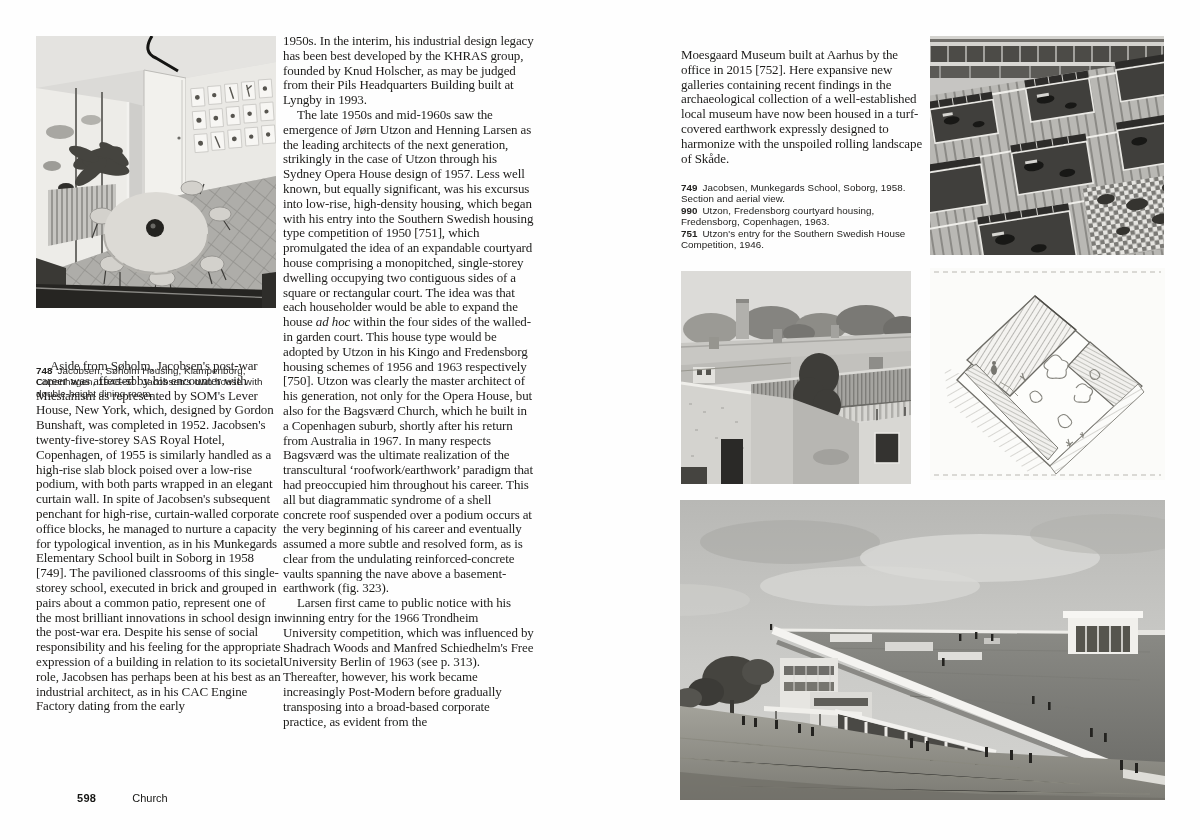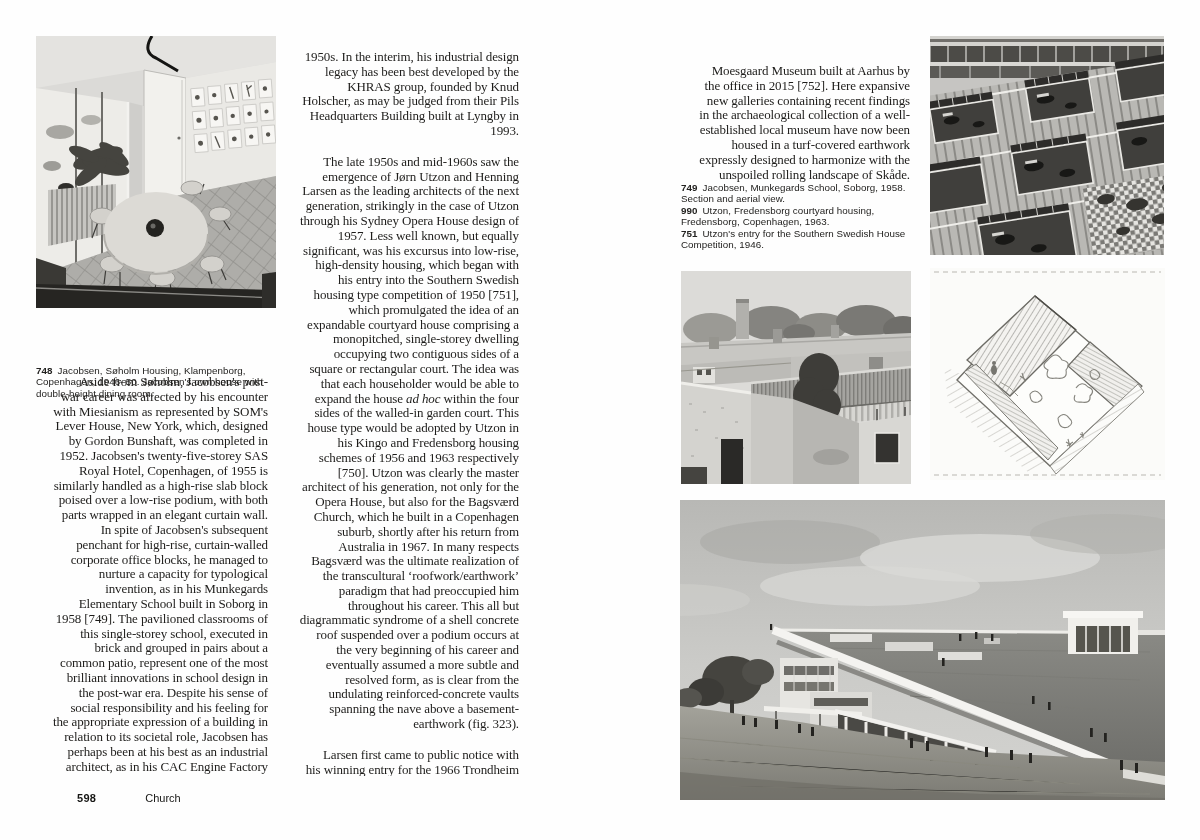--- a/index.html
+++ b/index.html
@@ -2,30 +2,30 @@
 <html><head>
 <meta charset="utf-8">
 <style>
   html,body{margin:0;padding:0;background:#ffffff;}
   .page{position:relative;width:1200px;height:840px;background:#fefefe;overflow:hidden;
         font-family:"Liberation Serif", serif;color:#1d1c1a;}
   .abs{position:absolute;}
   .fig{position:absolute;overflow:hidden;background:#d8d7d4;}
   .fig svg{display:block;width:100%;height:100%;}
   .fig-drawing{background:#fcfcfa;}
-  .body-col p{margin:16px;font-size:13px;line-height:14.8px;letter-spacing:-0.12px;
-              text-align:right;color:#1d1c1a;}
+  .body-col p{margin:0;font-size:13px;line-height:14.8px;letter-spacing:-0.12px;
+              text-align:left;color:#1d1c1a;}
   .body-col p.ind{text-indent:14px;}
   .body-col{overflow:hidden;}
   em{font-style:italic;}
   .cap{font-family:"Liberation Sans", sans-serif;font-size:9.8px;line-height:11.4px;
        letter-spacing:0.05px;color:#232220;margin:0;}
   .cap b{font-weight:bold;padding-right:5px;text-align:center;}
   .footer{font-family:"Liberation Sans", sans-serif;font-size:11px;color:#161614;}
-  .footer .num{font-weight:bold;margin-right:49px;letter-spacing:0.3px;}
+  .footer .num{font-weight:bold;margin-right:36px;letter-spacing:0.3px;}
 </style>
 </head>
 <body>
 
 <div class="page">
 
   <div class="fig" style="left:36px;top:36px;width:240px;height:272px;">
     <svg viewBox="0 0 240 272" preserveAspectRatio="none">
       <defs>
         <pattern id="tile" width="14" height="14" patternUnits="userSpaceOnUse" patternTransform="rotate(38)">

